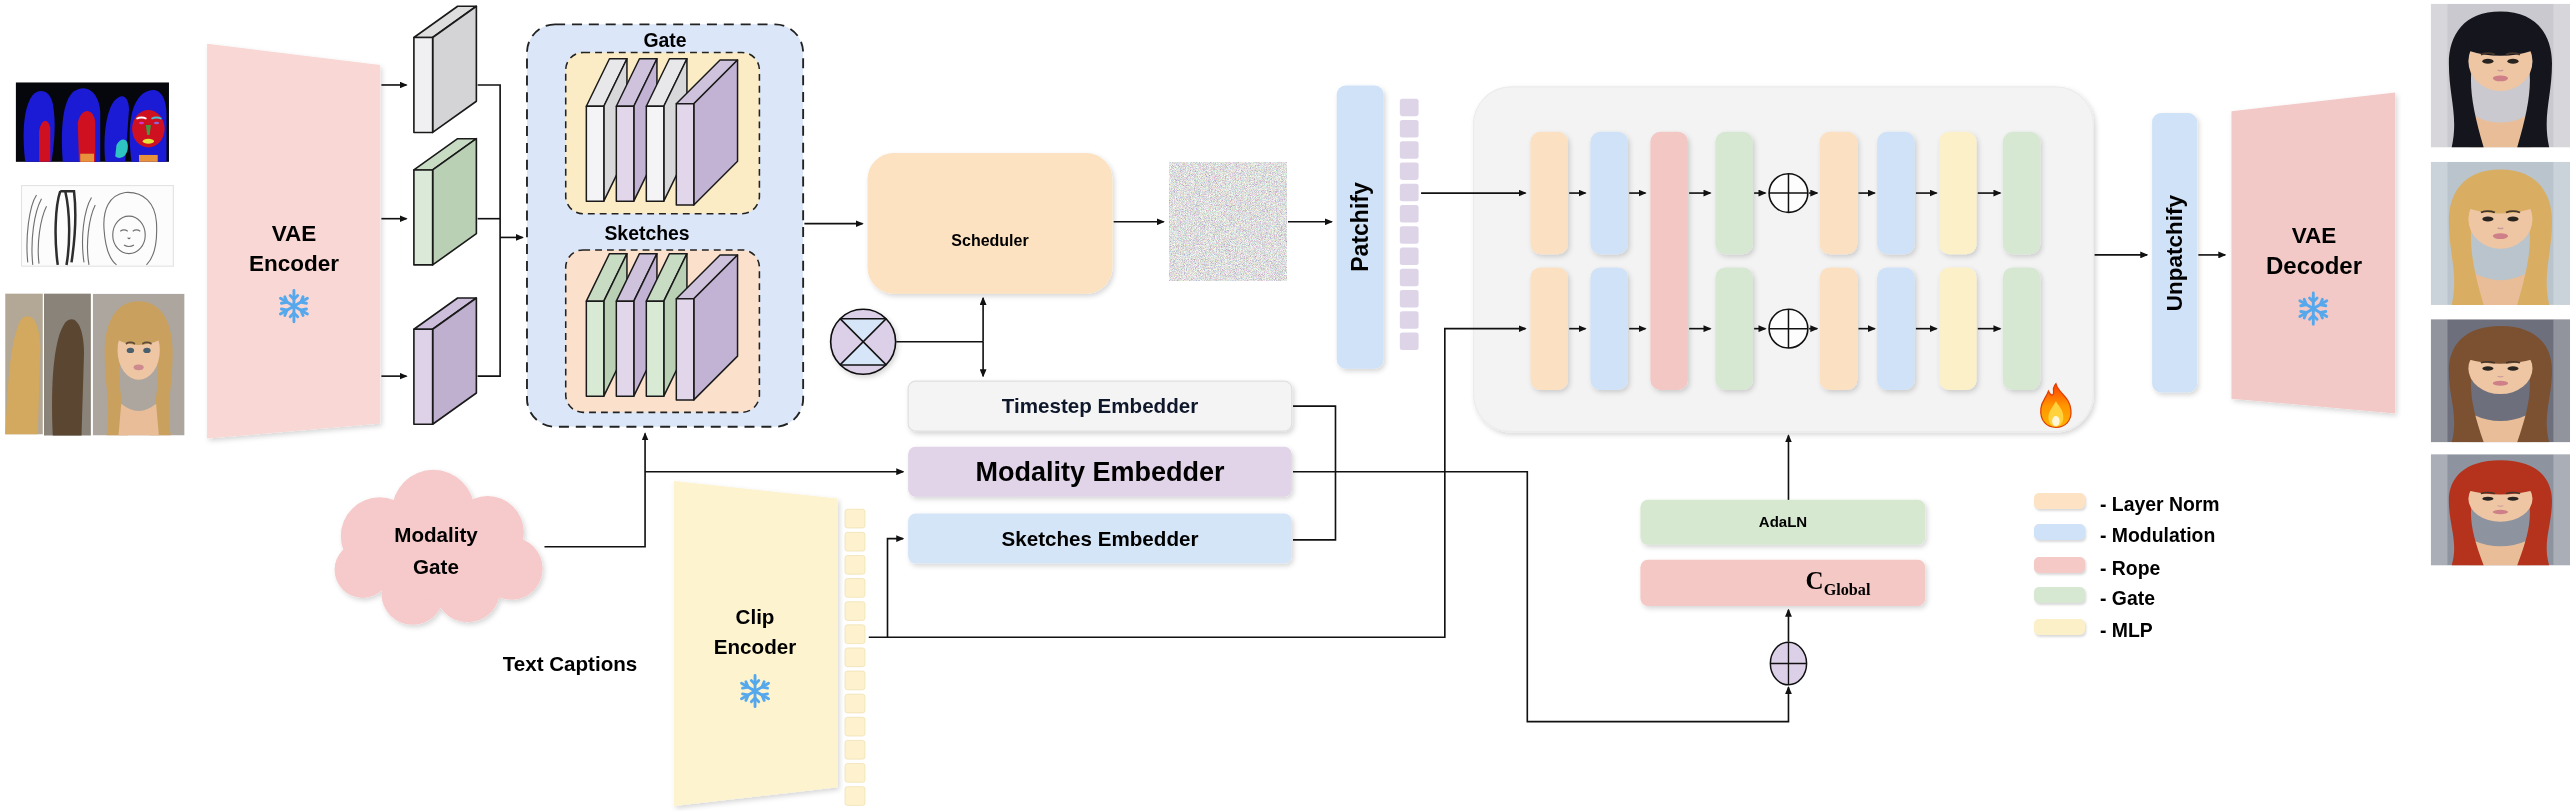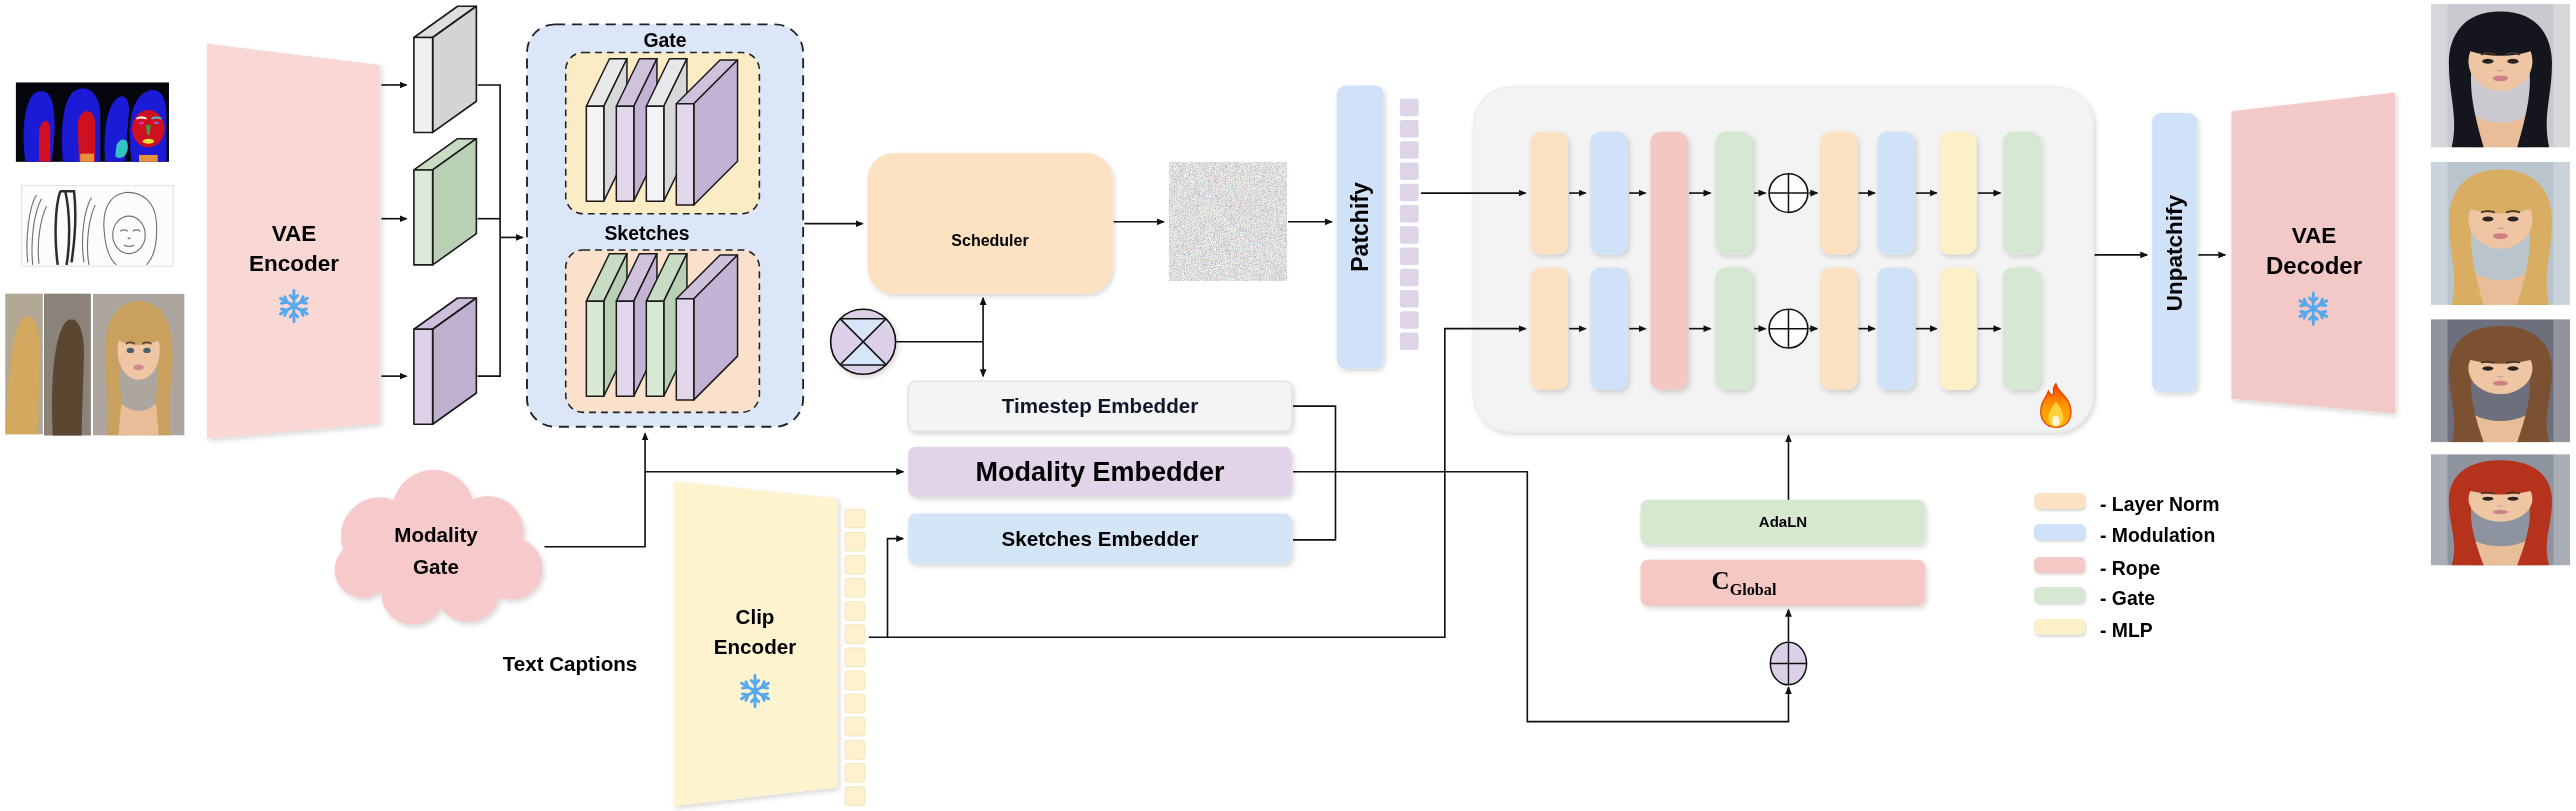--- a/index.html
+++ b/index.html
@@ -376,21 +376,21 @@
 <div class="lbl" style="left:1100px;top:539px;font-size:20.6px">Sketches Embedder</div>
 
 <div class="lbl" style="left:436px;top:535px;font-size:20.6px">Modality</div>
 <div class="lbl" style="left:436px;top:567px;font-size:20.6px">Gate</div>
 
 <div class="lbl" style="left:570px;top:664px;font-size:20.6px">Text Captions</div>
 <div class="lbl" style="left:755px;top:617px;font-size:20.6px">Clip</div>
 <div class="lbl" style="left:755px;top:647px;font-size:20.6px">Encoder</div>
 
 <div class="lbl" style="left:1783px;top:522px;font-size:15px">AdaLN</div>
-<div class="lbl serif" style="left:1744px;top:583px;font-size:25px">
+<div class="lbl serif" style="left:1838px;top:583px;font-size:25px">
   <span>C</span><sub style="font-size:16.2px">Global</sub>
 </div>
 
 <div class="lbl rot" style="left:2175px;top:253px;font-size:22.5px">Unpatchify</div>
 <div class="lbl" style="left:2314px;top:236px;font-size:22.5px">VAE</div>
 <div class="lbl" style="left:2314px;top:266px;font-size:24px">Decoder</div>
 
 <div class="legend-row" style="left:2034px;top:475px">
   <div class="legend-swatch sw0"></div>
   <span class="legend-label">- Layer Norm</span>

